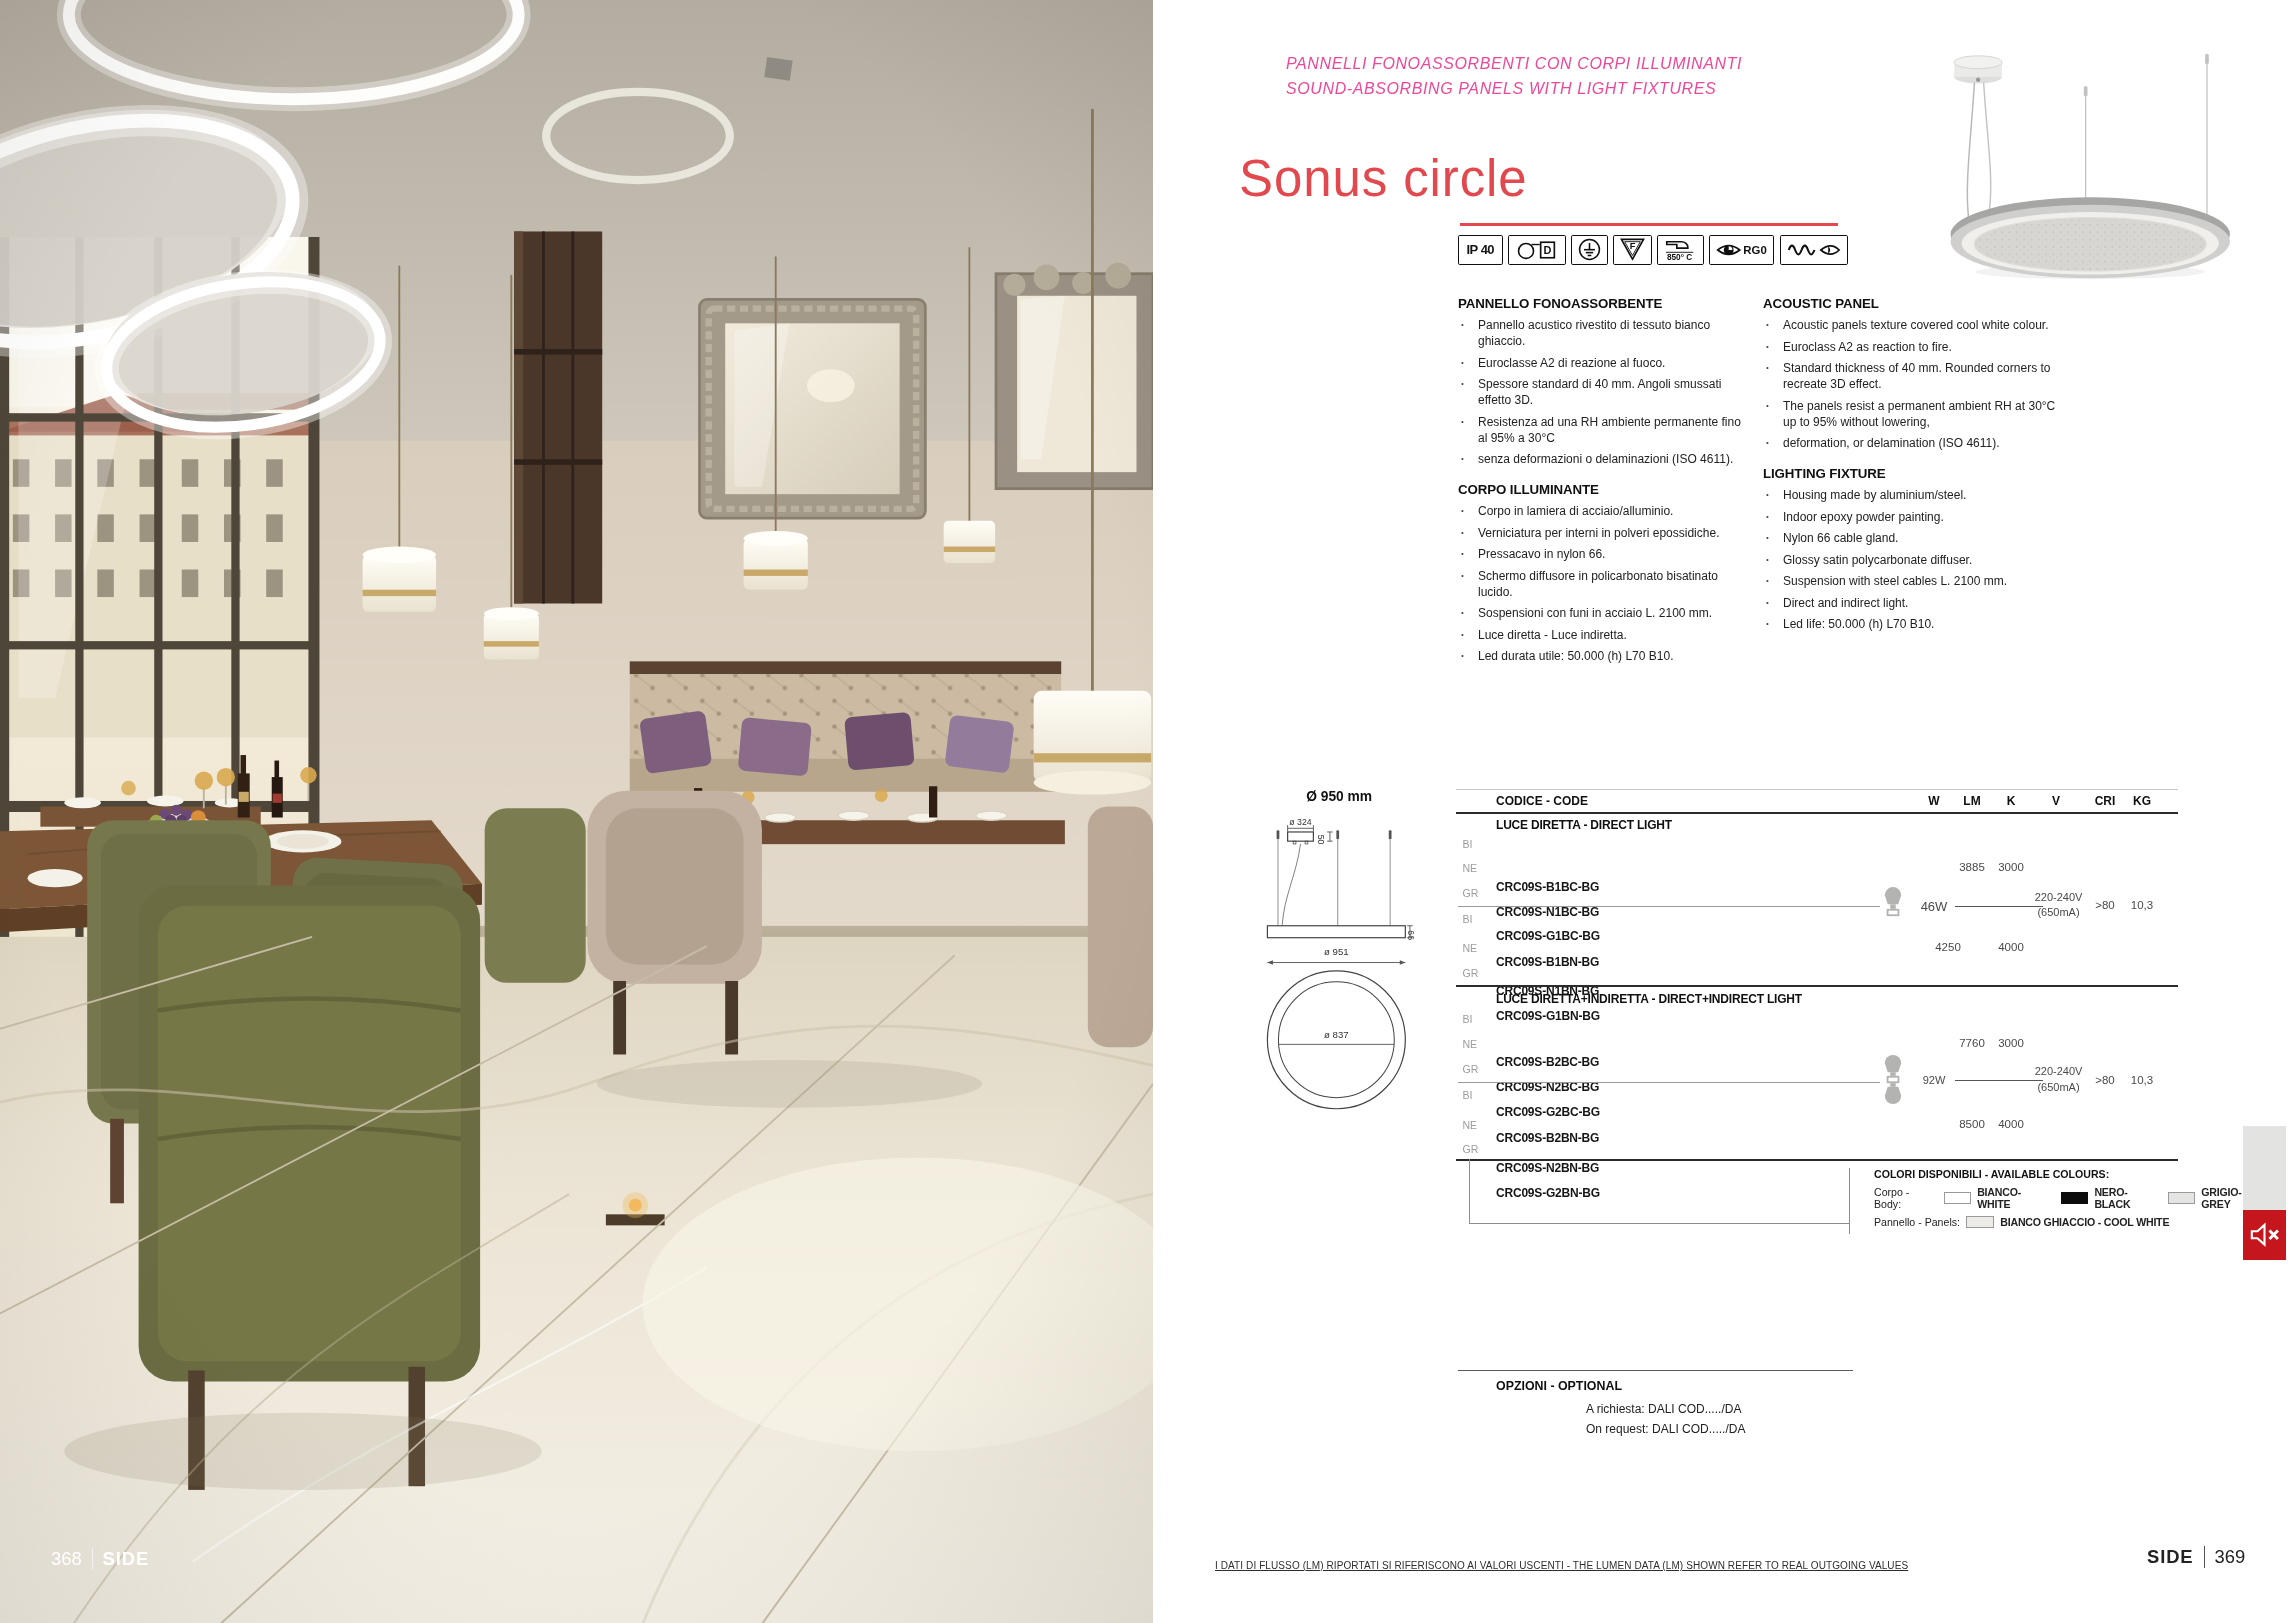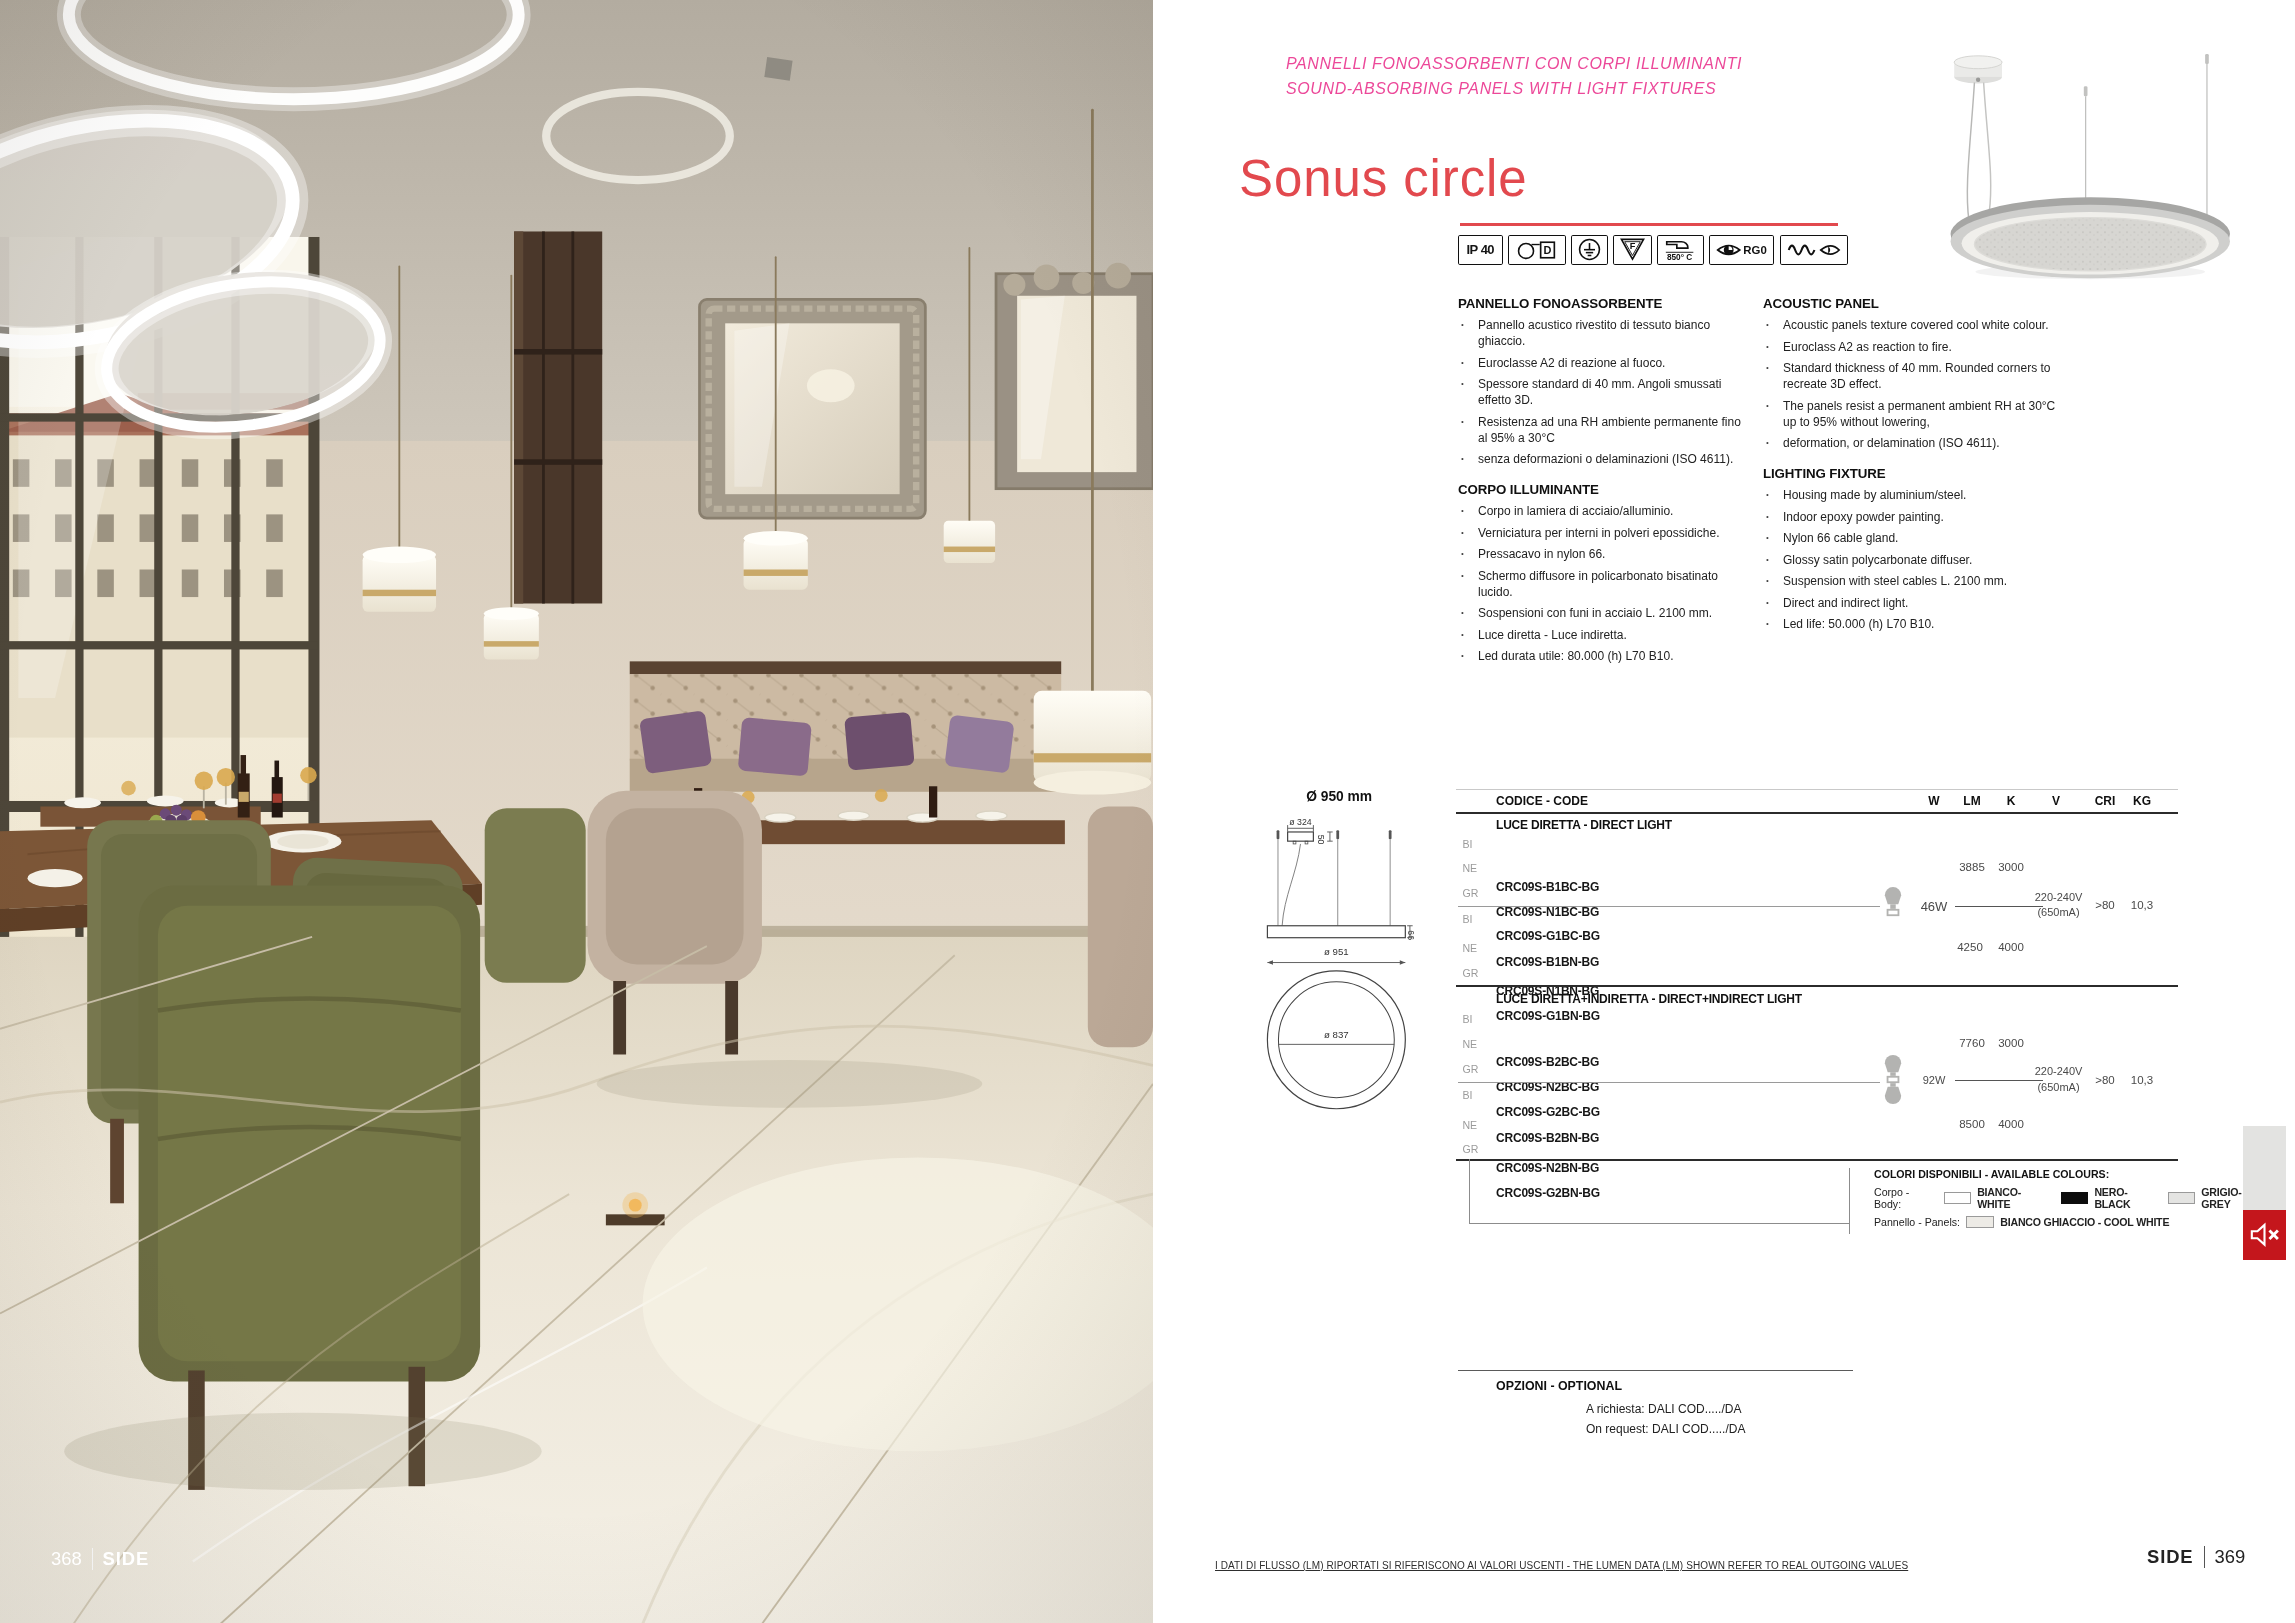--- a/index.html
+++ b/index.html
@@ -444,21 +444,21 @@
       <li>senza deformazioni o delaminazioni (ISO 4611).</li>
     </ul>
     <h4>CORPO ILLUMINANTE</h4>
     <ul>
       <li>Corpo in lamiera di acciaio/alluminio.</li>
       <li>Verniciatura per interni in polveri epossidiche.</li>
       <li>Pressacavo in nylon 66.</li>
       <li>Schermo diffusore in policarbonato bisatinato lucido.</li>
       <li>Sospensioni con funi in acciaio L. 2100 mm.</li>
       <li>Luce diretta - Luce indiretta.</li>
-      <li>Led durata utile: 80.000 (h) L70 B10.</li>
+      <li>Led durata utile: 50.000 (h) L70 B10.</li>
     </ul>
   </div>
 
   <div class="abs speccol" id="col-en">
     <h4>ACOUSTIC PANEL</h4>
     <ul>
       <li>Acoustic panels texture covered cool white colour.</li>
       <li>Euroclass A2 as reaction to fire.</li>
       <li>Standard thickness of 40 mm. Rounded corners to recreate 3D effect.</li>
       <li>The panels resist a permanent ambient RH at 30°C up to 95% without lowering,</li>
@@ -529,21 +529,21 @@
     <div class="code" style="top:73px">CRC09S-N1BC-BG</div>
     <div class="val" style="top:73px;left:496px">3885</div>
     <div class="val" style="top:73px;left:535px">3000</div>
     <div class="fin" style="top:99px">GR</div>
     <div class="code" style="top:97px">CRC09S-G1BC-BG</div>
     <div class="grpline" style="top:118px"></div>
     <div class="fin" style="top:125px">BI</div>
     <div class="code" style="top:123px">CRC09S-B1BN-BG</div>
     <div class="fin" style="top:154px">NE</div>
     <div class="code" style="top:152px">CRC09S-N1BN-BG</div>
-    <div class="val" style="top:153px;left:494px">4250</div>
+    <div class="val" style="top:153px;left:472px">4250</div>
     <div class="val" style="top:153px;left:535px">4000</div>
     <div class="fin" style="top:179px">GR</div>
     <div class="code" style="top:177px">CRC09S-G1BN-BG</div>
 
     <div class="licon" style="top:98px">
       <svg width="20" height="33" viewBox="0 0 22 36">
           <path d="M11,1 a9,9 0 0 1 9,9 l-3.2,10 h-11.6 l-3.2,-10 a9,9 0 0 1 9,-9 z" fill="#b3b3b1"></path>
           <rect x="8" y="20" width="6" height="5" fill="#b3b3b1"></rect>
           <rect x="5" y="26" width="12" height="6" fill="none" stroke="#b3b3b1" stroke-width="2"></rect>
         </svg>

